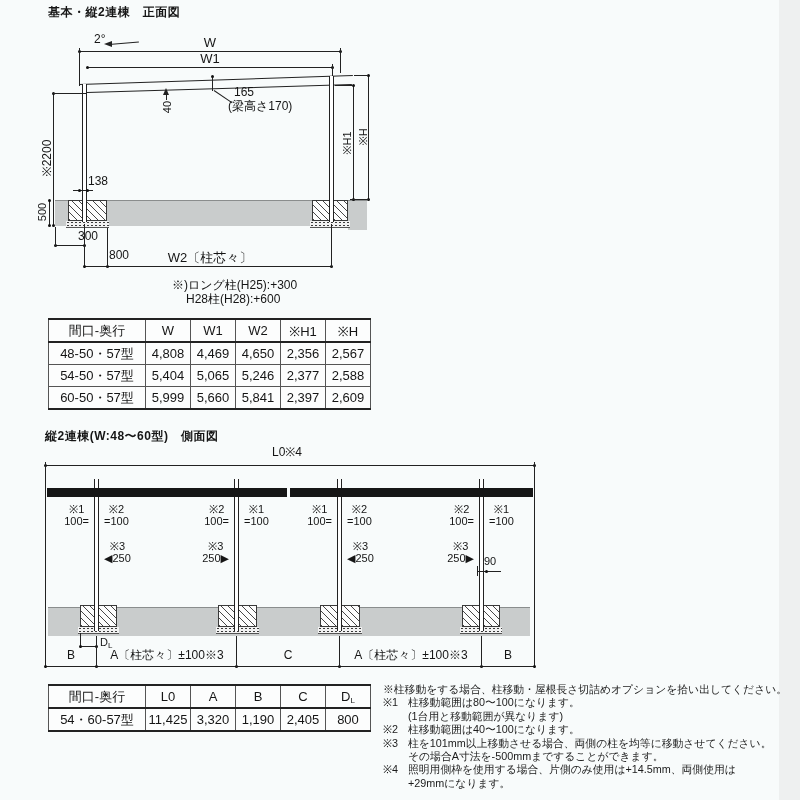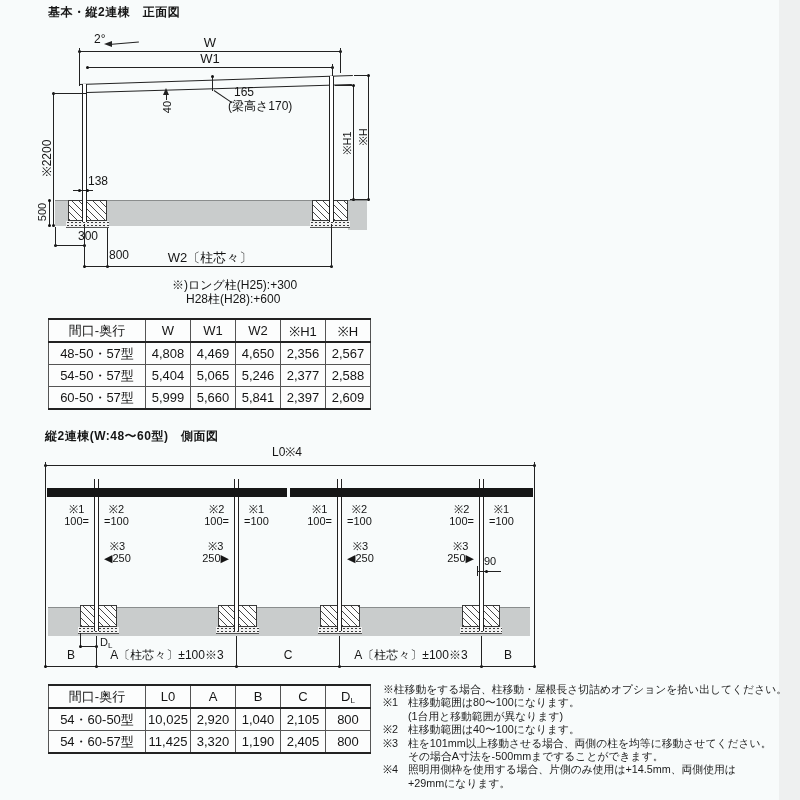--- a/index.html
+++ b/index.html
@@ -303,28 +303,20 @@
     <tbody>
         <tr class="hd">
       <td>間口-奥行</td>
       <td>L0</td>
       <td>A</td>
       <td>B</td>
       <td>C</td>
       <td><span>D</span><span class="dl-sub">L</span></td>
     </tr>
     <tr>
-      <td>54・60-50型</td>
-      <td>10,025</td>
-      <td>2,920</td>
-      <td>1,040</td>
-      <td>2,105</td>
-      <td>800</td>
-    </tr>
-    <tr>
       <td>54・60-57型</td>
       <td>11,425</td>
       <td>3,320</td>
       <td>1,190</td>
       <td>2,405</td>
       <td>800</td>
     </tr>
   </tbody>
     </table>
 

